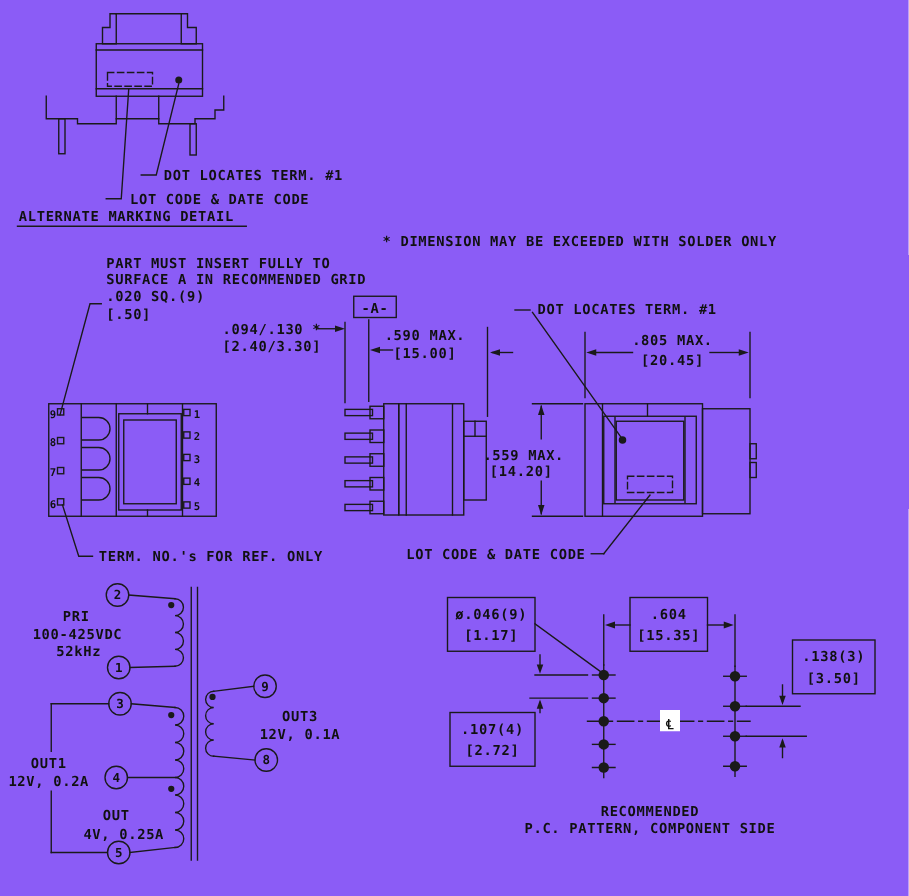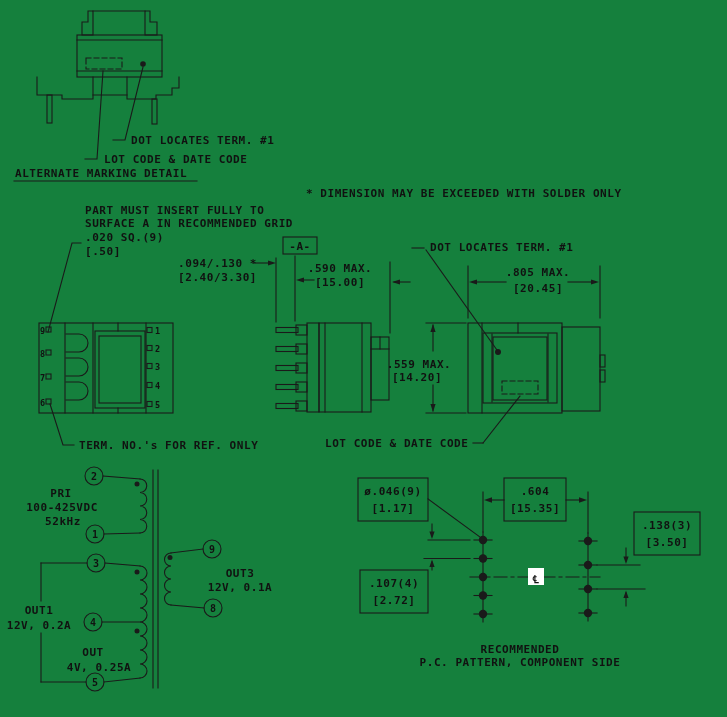--- a/index.html
+++ b/index.html
@@ -1,16 +1,16 @@
 <!DOCTYPE html>
 <html><head>
 <meta charset="utf-8">
 <style>
   html,body{margin:0;padding:0;background:#ffffff;}
-  .canvas{position:relative;width:727px;height:717px;background:#15803d;overflow:hidden;}
+  .canvas{position:relative;width:727px;height:717px;background:#8b5cf6;overflow:hidden;}
   svg line, svg path, svg rect, svg circle, svg polyline{stroke:#1a1a1a;stroke-width:1.1;fill:none;stroke-linecap:square;}
   svg .f{fill:#1a1a1a;stroke:none;}
   svg .wbg{fill:#ffffff;stroke:none;}
   svg .dash{stroke-dasharray:5 3;}
   svg .cl{stroke-dasharray:13 4 3 4;}
   svg text{stroke:none !important;fill:#111;}
   .t{font-family:"DejaVu Sans Mono","Liberation Mono",monospace;font-size:11px;font-weight:bold;letter-spacing:0.55px;white-space:pre;}
   .ts{font-family:"DejaVu Sans Mono","Liberation Mono",monospace;font-size:8.5px;font-weight:bold;letter-spacing:0;}
   .tc{font-family:"DejaVu Sans Mono","Liberation Mono",monospace;font-size:10px;font-weight:bold;letter-spacing:0;}
   .mid{text-anchor:middle;}

